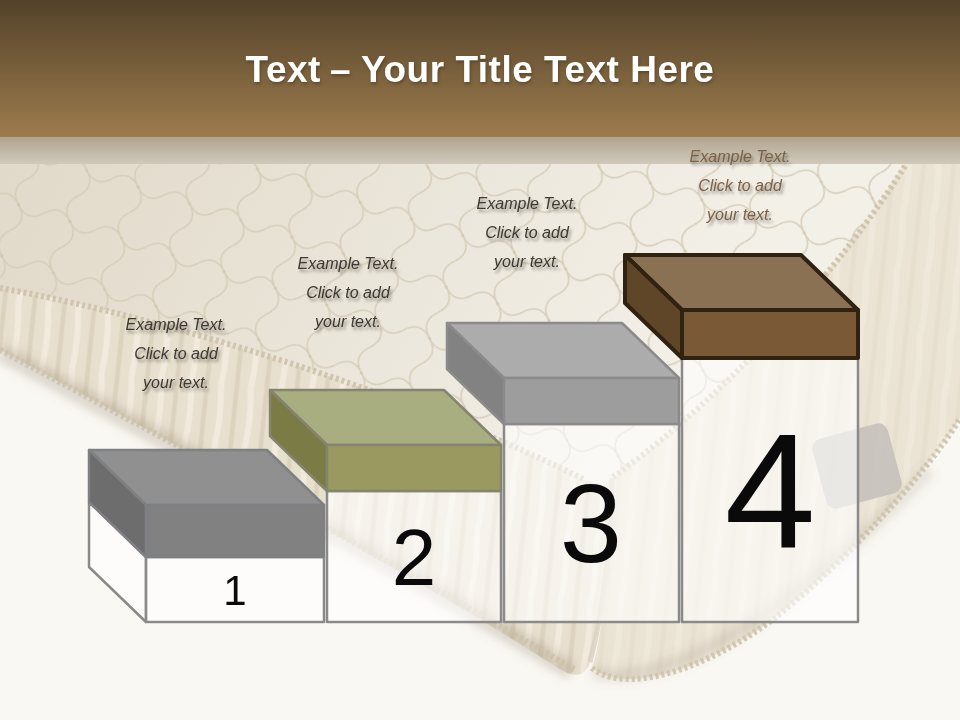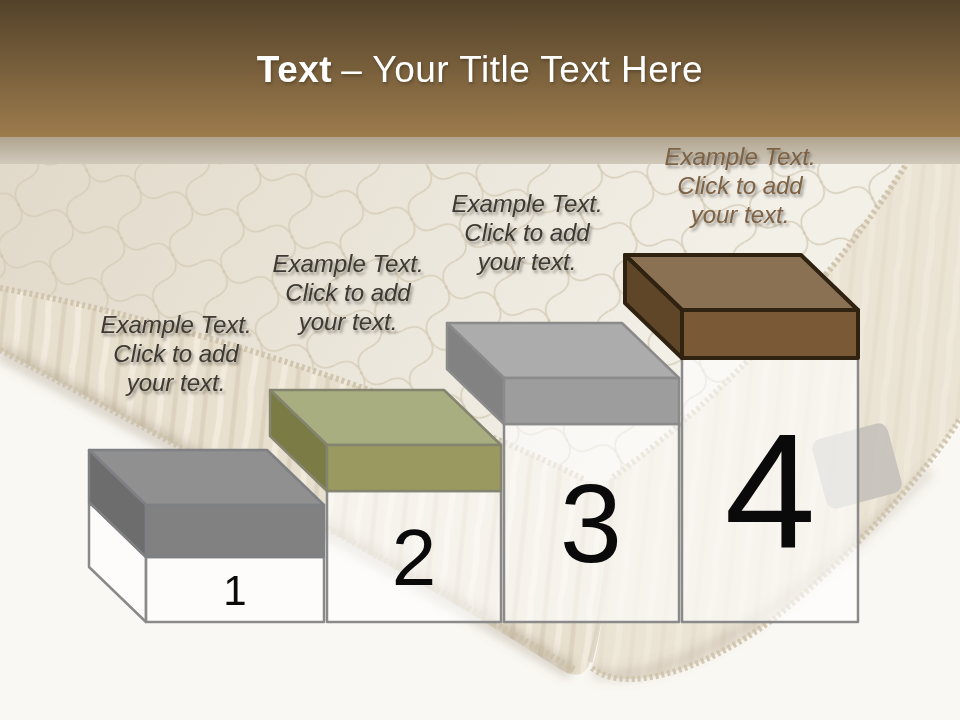--- a/index.html
+++ b/index.html
@@ -19,29 +19,29 @@
     background:linear-gradient(180deg,var(--divider-strip-top,#b0a48f),var(--divider-strip-bottom,#d0c9bb));
   }
   .title{
     position:absolute;left:0;top:48px;width:100%;
     text-align:center;color:var(--title-color,#fff);
     font-size:37px;line-height:44px;
     text-shadow:1px 2px 3px rgba(40,30,15,.35);
     letter-spacing:.5px;
   }
   .title .title-bold{font-weight:bold;}
-  .title .title-rest{font-weight:normal;margin-left:9px;}
+  .title .title-rest{font-weight:bold;margin-left:9px;}
   .steps-svg{left:0;top:0;z-index:4;}
   .steps-svg text{
     font-family:"Liberation Sans",sans-serif;
     fill:var(--number-color,#0a0a0a);
   }
   .callout{
     z-index:5;width:190px;text-align:center;
-    font-style:italic;font-size:24px;line-height:29px;font-weight:400;
+    font-style:italic;font-size:16px;line-height:29px;font-weight:400;
     text-shadow:2px 3px 3px rgba(45,38,28,.45);
     cursor:default;
   }
   .t-dark{color:var(--text-dark,#3d3933);}
   .t-brown{color:var(--text-brown,#7d6245);}
 </style>
 </head>
 <body>
 
 <div class="slide">

